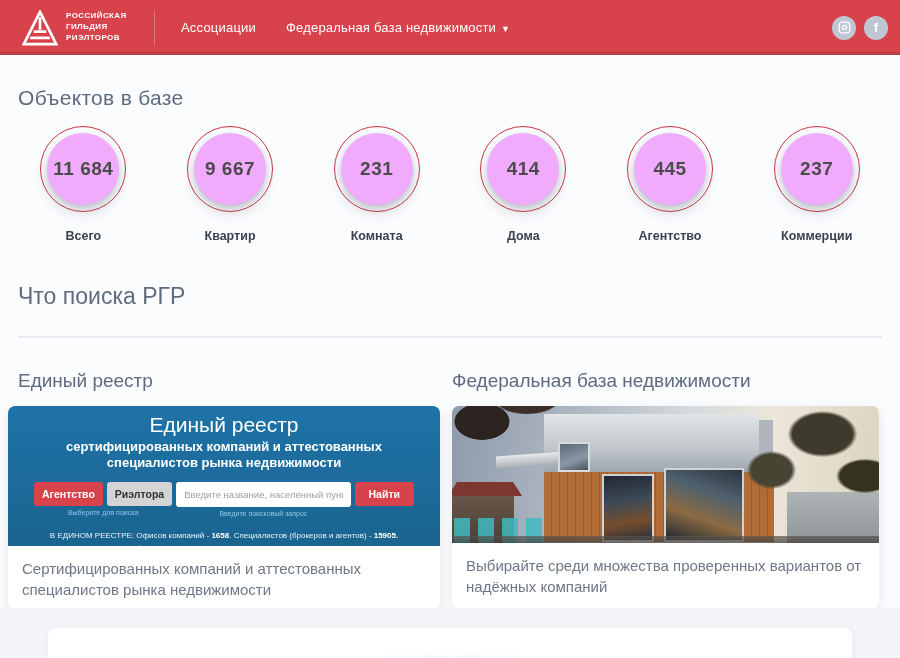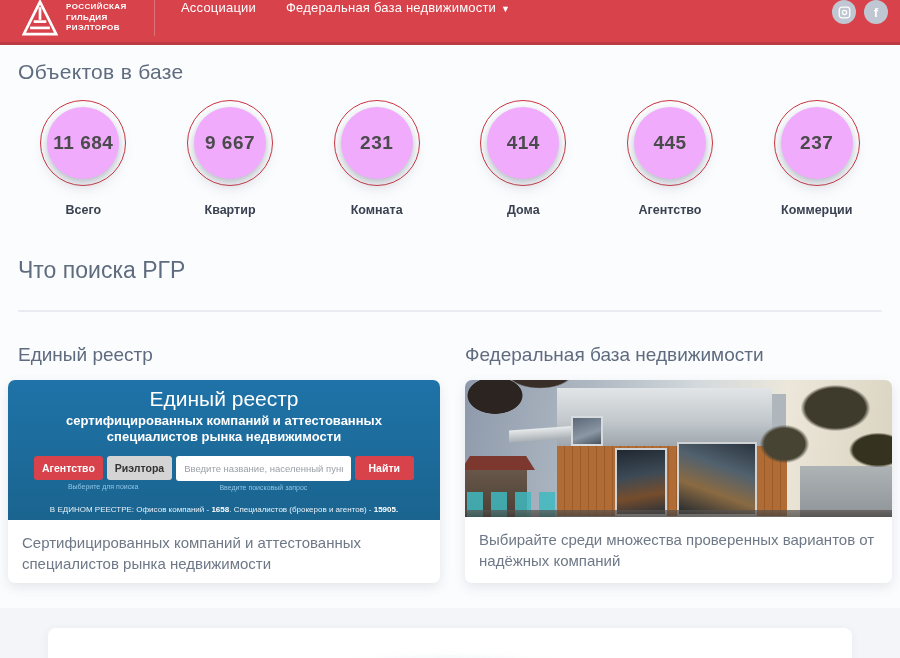--- a/index.html
+++ b/index.html
@@ -4,21 +4,21 @@
 <style>
   * { margin:0; padding:0; box-sizing:border-box; }
   html,body { width:900px; height:658px; overflow:hidden; }
   body {
     font-family:"Liberation Sans","DejaVu Sans",sans-serif;
     background:#fbfcfe; color:#3c4454; position:relative;
   }
 
   
   .header {
-    height:45px; background:#d7424b; display:flex; align-items:flex-start;
+    height:55px; background:#d7424b; display:flex; align-items:center;
     box-shadow:inset 0 -3px 0 rgba(0,0,0,0.12);
   }
   .logo-block {
     display:flex; align-items:center; gap:8px; padding:0 14px 0 22px;
     border-right:1px solid rgba(255,255,255,0.25); min-width:155px;
   }
   .logo-mark { width:36px; height:36px; flex:0 0 auto; }
   .logo-text {
     color:#fff; font-size:8px; font-weight:bold; line-height:1.35;
     letter-spacing:0.4px; text-transform:uppercase; white-space:pre-line;
@@ -30,21 +30,21 @@
   }
   .caret { font-size:9px; position:relative; top:1px; }
   .socials { display:flex; align-items:center; gap:8px; padding-right:12px; }
   .social-circle {
     width:24px; height:24px; border-radius:50%; background:#bfc7d2;
     display:flex; align-items:center; justify-content:center; cursor:pointer;
   }
   .social-circle .fb-glyph { color:#fff; font-weight:bold; font-size:13px; line-height:1; }
 
   
-  .stats-section { padding-top:15px; }
+  .stats-section { padding-top:31px; }
   .section-title {
     color:#5f6b7e; font-size:21px; font-weight:400; letter-spacing:0.3px;
     margin-left:18px;
   }
   .stats-row { display:flex; padding:0 10px; margin-top:16px; }
   .stat { flex:1; display:flex; flex-direction:column; align-items:center; }
   .stat-ring {
     width:86px; height:86px; border-radius:50%; border:1.5px solid #cc3540;
     display:flex; align-items:center; justify-content:center;
   }
@@ -55,21 +55,21 @@
   }
   .stat-value { font-size:19px; font-weight:800; color:#4b4b4d; letter-spacing:0.5px; }
   .stat-label { margin-top:17px; font-size:12.5px; font-weight:bold; color:#3a4150; }
 
   
   .about-section { margin-top:40px; }
   .about-title { color:#5f6b7e; font-size:23px; font-weight:400; margin-left:18px; }
   .divider { height:2px; background:#e9ebf3; margin:26px 18px 0 18px; border-radius:1px; }
 
   
-  .cards-row { display:flex; margin-top:32px; padding:0 8px; gap:25px; }
+  .cards-row { display:flex; margin-top:32px; padding:0 8px; gap:12px; }
   .card-col { display:flex; flex-direction:column; }
   .card-col.left { width:432px; }
   .card-col.right { width:427px; }
   .card-heading { color:#5f6b7e; font-size:19px; font-weight:400; margin:0 0 14px 10px; }
   .card-col.right .card-heading { margin-left:0; }
   .card {
     background:#fff; border-radius:7px; overflow:hidden;
     box-shadow:0 4px 12px rgba(60,70,90,0.12); display:flex; flex-direction:column;
     height:203px;
   }

